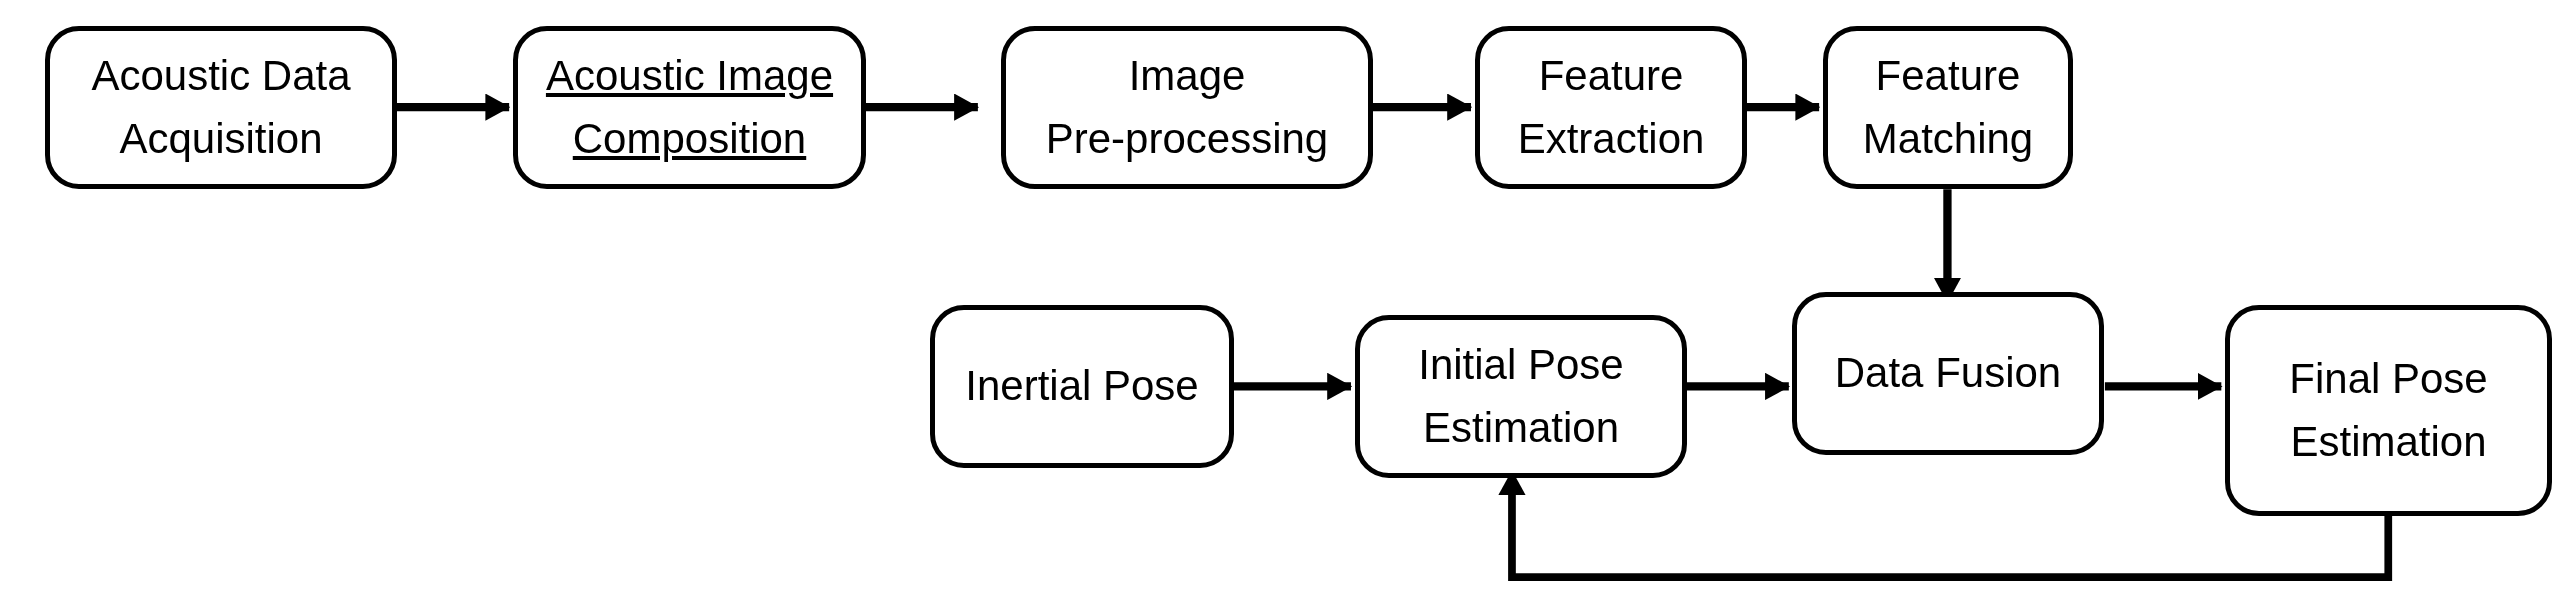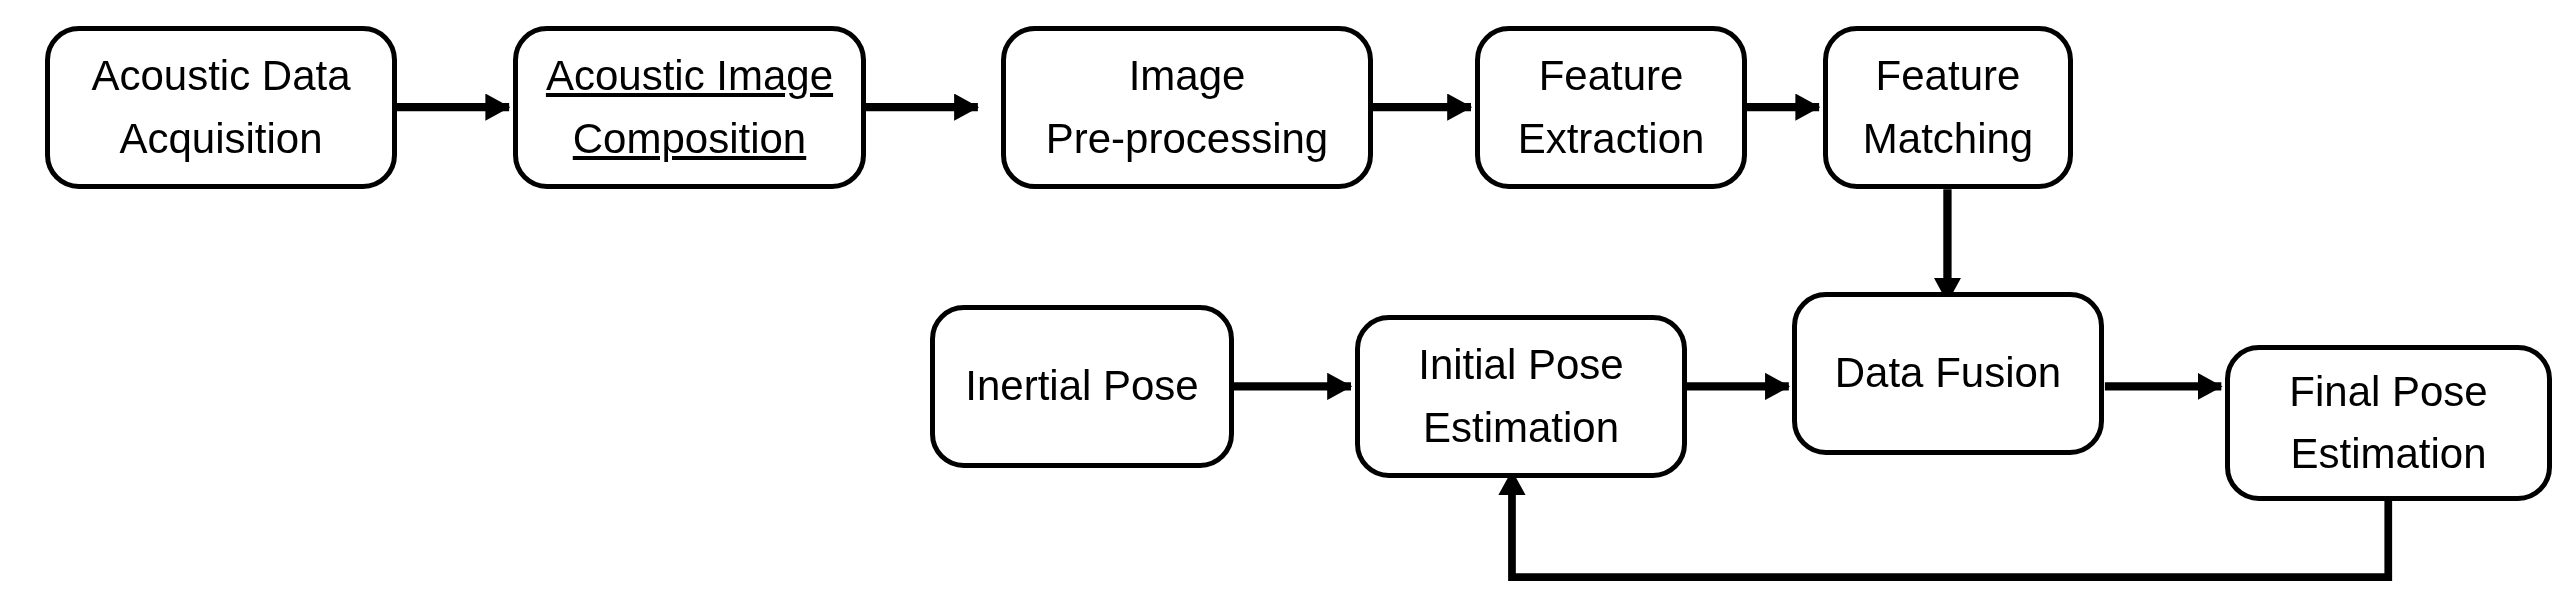--- a/index.html
+++ b/index.html
@@ -43,21 +43,21 @@
   }
   
   #n-acoustic-data-acquisition  { left: 45px;   top: 26px;  width: 352px; height: 163px; }
   #n-acoustic-image-composition { left: 513px;  top: 26px;  width: 353px; height: 163px; text-decoration: underline; }
   #n-image-pre-processing       { left: 981px; top: 26px;  width: 372px; height: 163px; margin-left: 20px; }
   #n-feature-extraction         { left: 1475px; top: 26px;  width: 272px; height: 163px; }
   #n-feature-matching           { left: 1823px; top: 26px;  width: 250px; height: 163px; }
   #n-inertial-data              { left: 930px; top: 305px; width: 304px; height: 163px; }
   #n-initial-pose-estimation    { left: 1355px; top: 305px; width: 332px; height: 163px; margin-top: 10px; }
   #n-data-fusion                { left: 1792px; top: 292px; width: 312px; height: 163px; }
-  #n-final-pose-estimation      { left: 2225px; top: 305px; width: 327px; height: 156px; margin-top: 40px; }
+  #n-final-pose-estimation      { left: 2225px; top: 305px; width: 327px; height: 211px; }
 
   .edge {
     stroke: #000000;
     stroke-width: 14;
     fill: none;
     stroke-linejoin: miter;
   }
   .edge.feedback {
     stroke-width: 13;
   }

